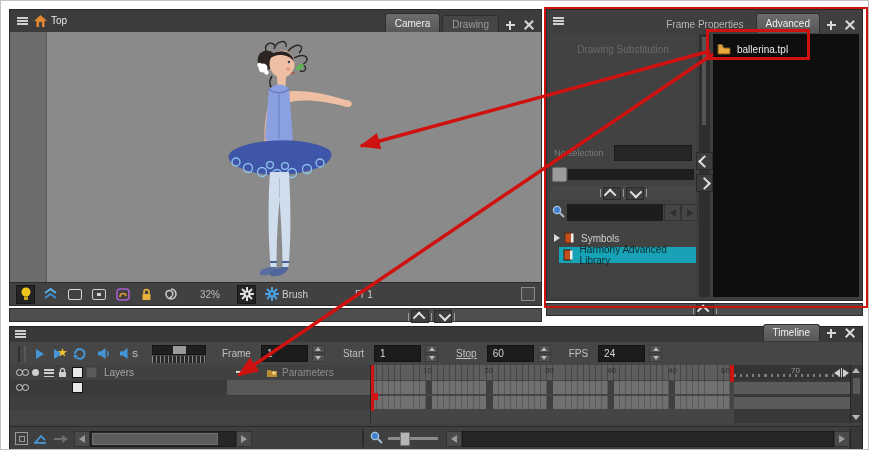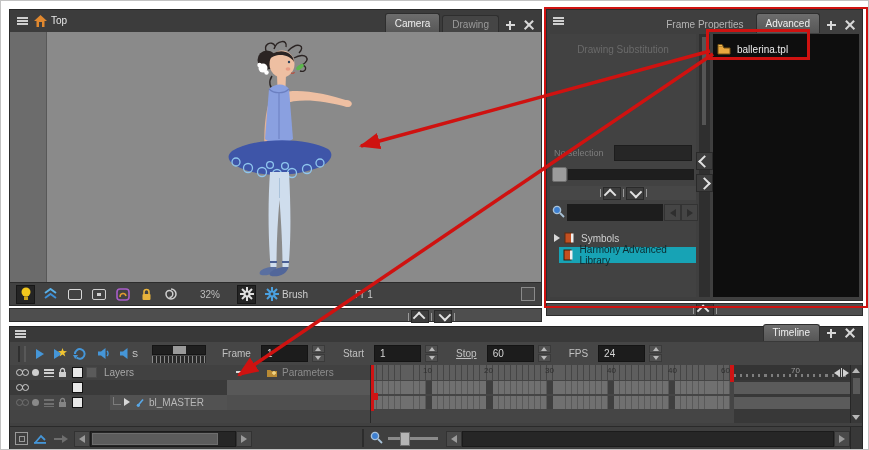--- a/index.html
+++ b/index.html
@@ -490,40 +490,20 @@
           </svg>
           <span class="abs" style="left:272px;top:2px;font-size:10px;color:#8d8d8d;">Parameters</span>
         </div>
 
         <div class="lrow1">
           <div class="glasses abs" style="left:6px;top:4px;"></div>
           <div class="checkbox abs" style="left:62px;top:2px;"></div>
           <div class="param1"></div>
         </div>
 
-        <div class="lrow2">
-          <div class="glasses dim abs" style="left:6px;top:4px;"></div>
-          <div class="dotico abs" style="left:22px;top:4px;"></div>
-          <div class="stackico dim abs" style="left:34px;top:4px;"></div>
-          <svg class="abs" style="left:48px;top:2px;opacity:.45;" width="9" height="11">
-            <path d="M2.5 5 V3.5 a2 2 0 0 1 4 0 V5" stroke="#cfcfcf" stroke-width="1.3" fill="none"></path>
-            <rect x="1" y="5" width="7" height="5" fill="#cfcfcf"></rect>
-          </svg>
-          <div class="checkbox abs" style="left:62px;top:2px;"></div>
-          <div class="abs" style="left:100px;top:0;width:117px;height:15px;background:#525252;"></div>
-          <div class="abs" style="left:103px;top:2px;width:7px;height:7px;border-left:1px solid #7d7d7d;border-bottom:1px solid #7d7d7d;"></div>
-          <i class="tri tri-r white sm abs" style="left:114px;top:3px;"></i>
-          <svg class="abs" style="left:126px;top:3px;" width="9" height="9">
-            <line x1="2" y1="7.5" x2="7" y2="1.5" stroke="#58a8e8" stroke-width="1.6"></line>
-            <circle cx="2.3" cy="7.3" r="1.6" fill="#58a8e8"></circle>
-          </svg>
-          <span class="abs" style="left:139px;top:2px;font-size:10px;color:#b8b8b8;">bl_MASTER</span>
-          <span class="plusico abs" style="left:200px;top:3px;"></span>
-          <div class="param2"></div>
-        </div>
         <div class="lrest"></div>
       </div>
 
       <div class="frames">
         <div class="ruler">
           <div class="ruler-dark"></div>
           <span class="rl" style="left:52px;">10</span>
           <span class="rl" style="left:113px;">20</span>
           <span class="rl" style="left:174px;">30</span>
           <span class="rl" style="left:236px;">40</span>

